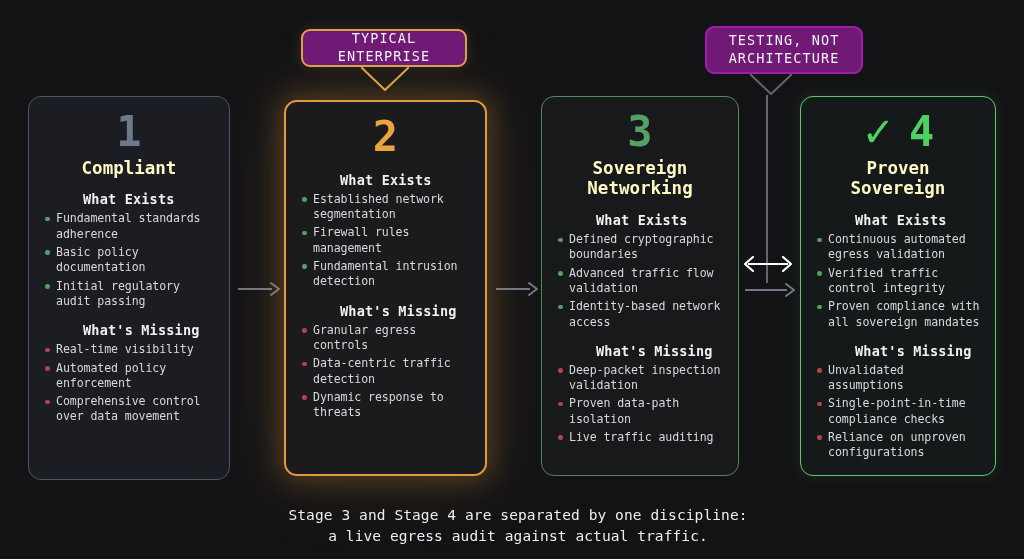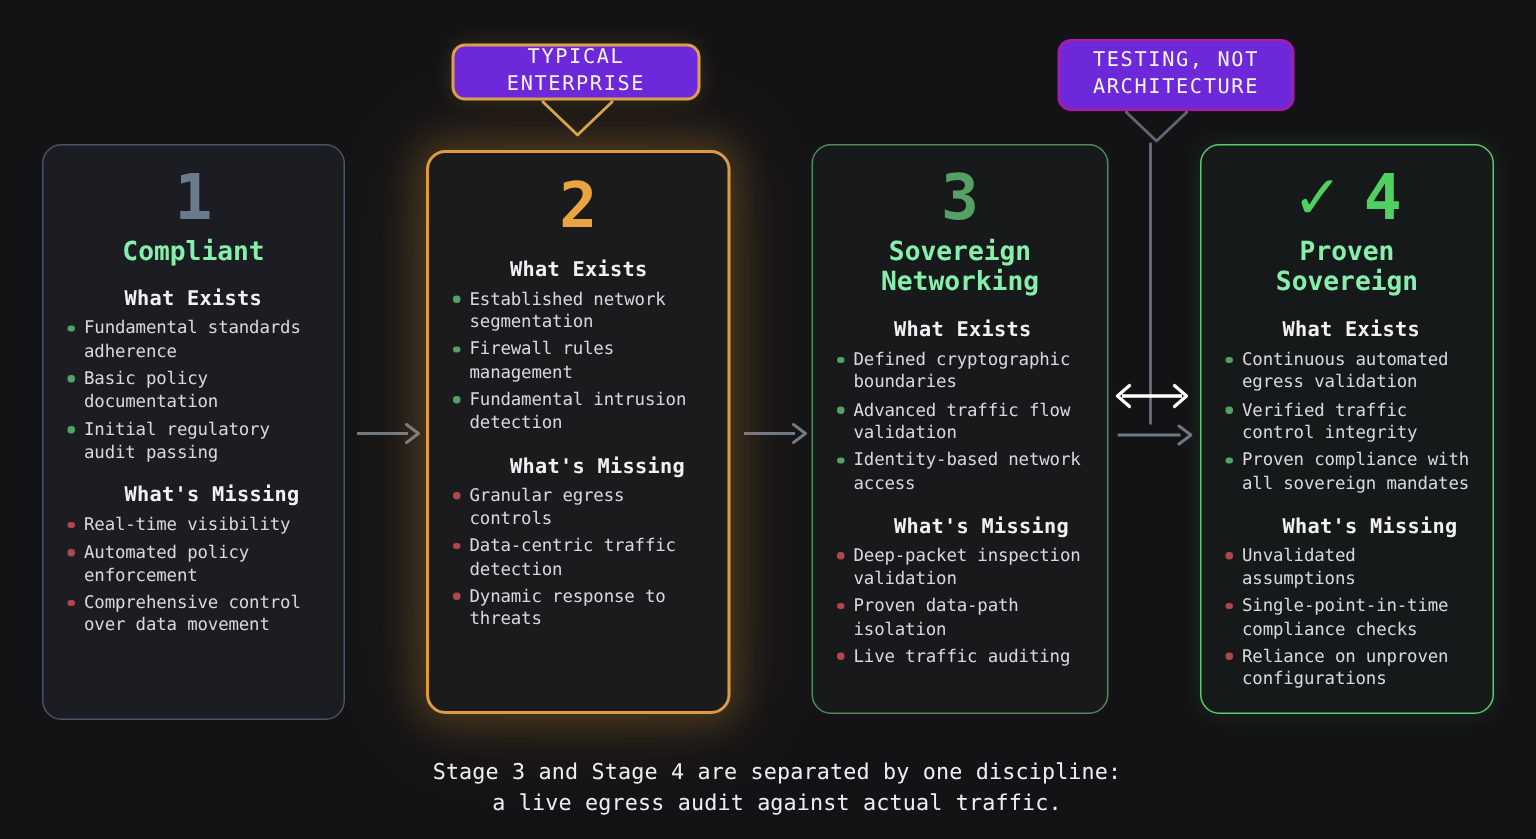--- a/index.html
+++ b/index.html
@@ -16,21 +16,21 @@
   }
 
   
   .callout {
     position: absolute;
     border-radius: 9px;
     display: flex; align-items: center; justify-content: center;
     text-align: center;
     letter-spacing: 1.1px;
     color: #f2f3f5;
-    background: #6d28d9;
+    background: #701a75;
     z-index: 6;
   }
   .callout-text { line-height: 1.32; white-space: pre-line; }
 
   #callout-enterprise {
     left: 301px; top: 29px; width: 166px; height: 38px;
     border: 2px solid #d9a24a;
     font-size: 13.5px;
     box-shadow: 0 0 14px rgba(217,162,74,.18);
   }
@@ -70,21 +70,21 @@
   .num-slate { color: #6b7a8d; }
   .num-amber { color: #e9a43f; }
   .num-green { color: #55a164; }
   .num-bright { color: #4fd162; }
   .num-row { display:flex; align-items:center; justify-content:center; gap:14px; }
   .check-glyph { font-size: 40px; line-height: 1; color:#4fd162; font-weight:700;
                  font-family:"DejaVu Sans", sans-serif; }
 
   .card-title {
     text-align: center;
-    color: #86efac;
+    color: #fef9c3;
     font-size: 17.5px;
     font-weight: 700;
     line-height: 1.18;
     margin-top: 4px;
     white-space: pre-line;
   }
 
   .sec-head {
     color: #f0f1f3;
     font-size: 13.5px;

